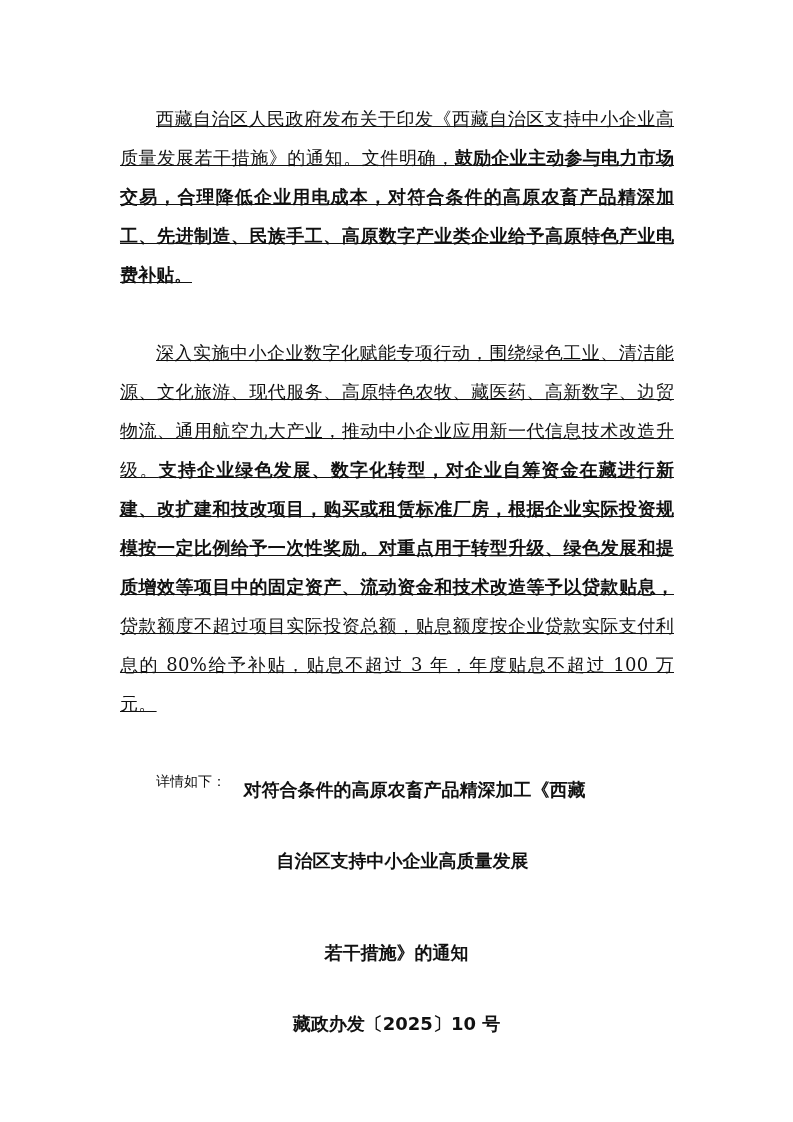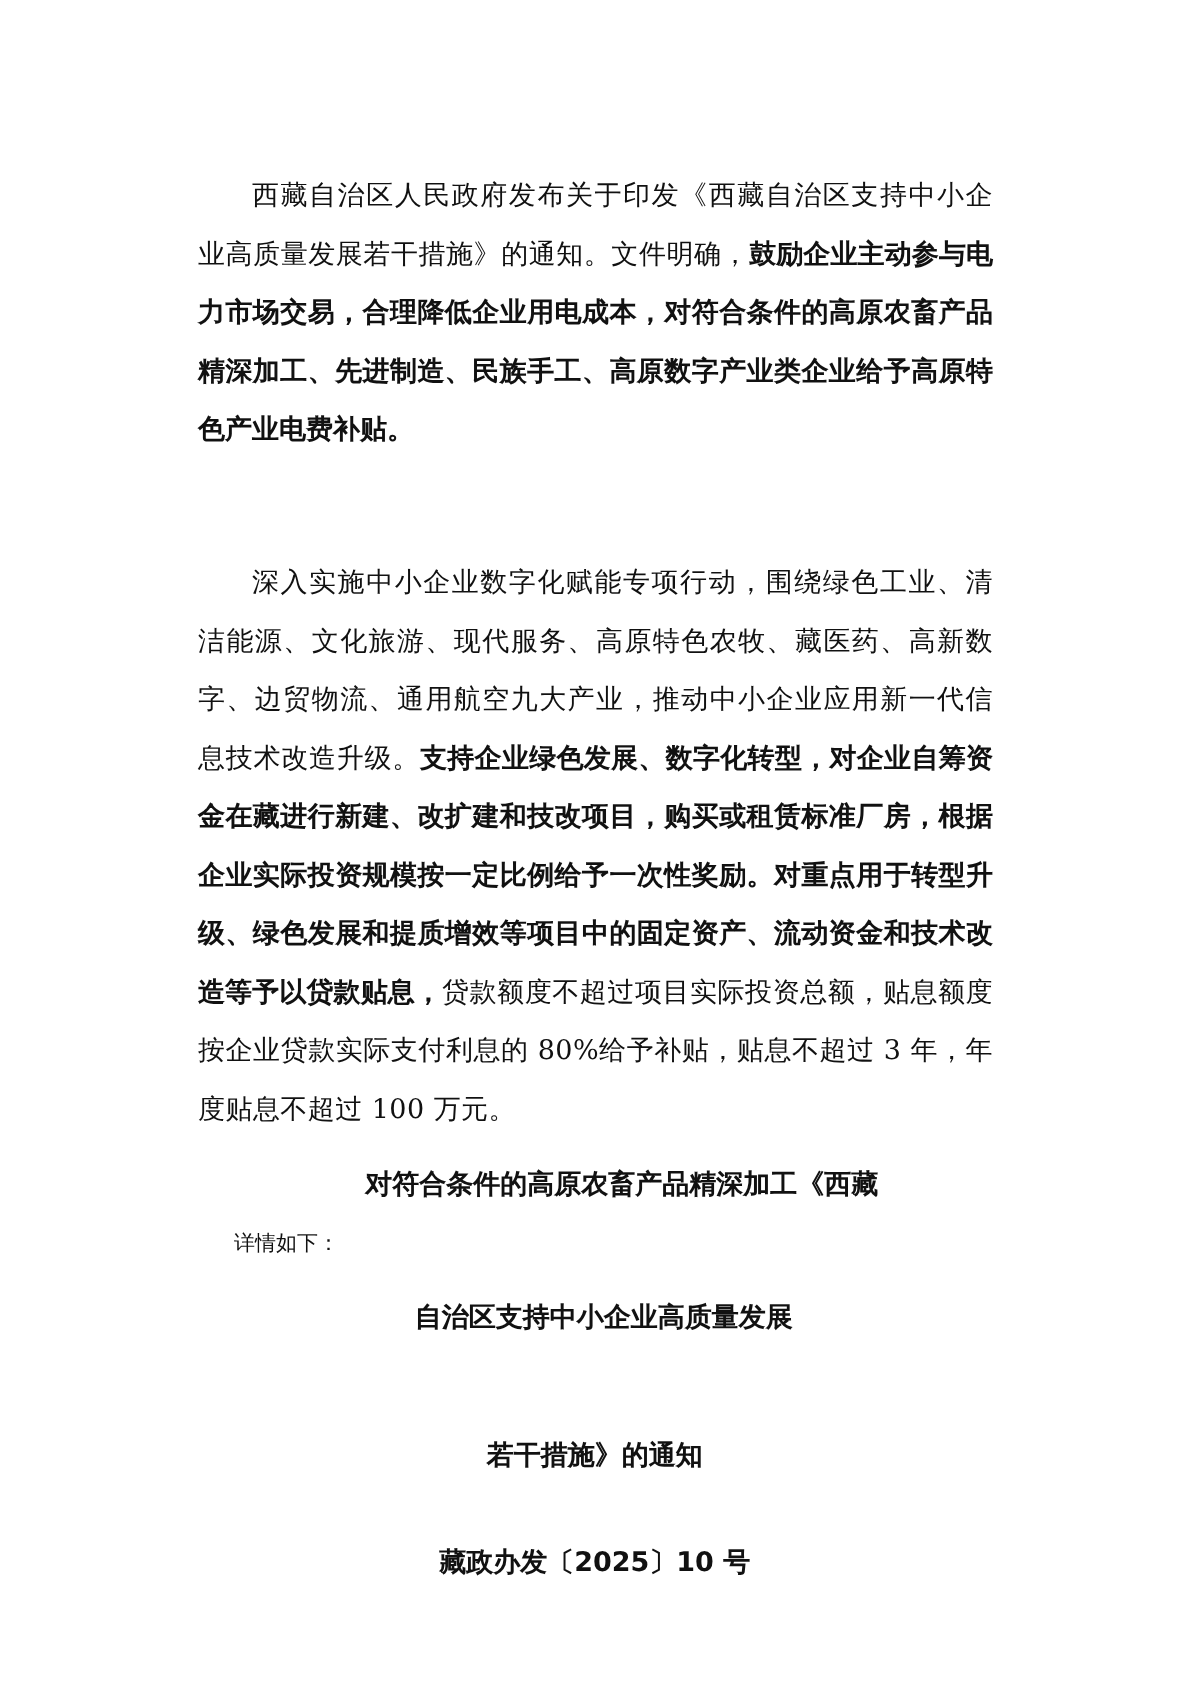--- a/index.html
+++ b/index.html
@@ -19,22 +19,23 @@
       position: absolute;
       left: 120px;
       top: 99px;
       width: 554px;
     }
     .para {
       font-size: 18px;
       line-height: 39px;
       text-indent: 36px;
       text-align: justify;
-      margin: 12px;
+      margin: 0;
       letter-spacing: 0.3px;
+      text-decoration: underline;
     }
     .para b, .para .strong {
       font-weight: bold;
       font-family: "DejaVu Sans", "Liberation Sans", sans-serif;
       letter-spacing: 0px;
     }
     .gap1 { height: 39px; }
     .gap2 { height: 39px; }
     .details {
       font-size: 14px;
@@ -51,21 +52,21 @@
     }
     .title-line {
       font-family: "DejaVu Sans", "Liberation Sans", sans-serif;
       font-weight: bold;
       font-size: 18px;
       line-height: 36px;
       height: 71px;
       margin: 0;
     }
     .title-line.l1 { padding-left: 36px; }
-    .title-line.l2 { padding-left: 12px; margin-top: 18px; }
+    .title-line.l2 { padding-left: 12px; }
     .title-line.l3 { padding-left: 0px; margin-top: 21px; }
     .title-line.docno { padding-left: 0px; }
   </style>
 </head>
 <body>
 
 <div class="page">
   <p class="para"><span>西藏自治区人民政府发布关于印发《西藏自治区支持中小企业高质量发展若干措施》的通知。文件明确，</span><b>鼓励企业主动参与电力市场交易，合理降低企业用电成本，对符合条件的高原农畜产品精深加工、先进制造、民族手工、高原数字产业类企业给予高原特色产业电费补贴。</b></p>
 
   <div class="gap1"></div>

